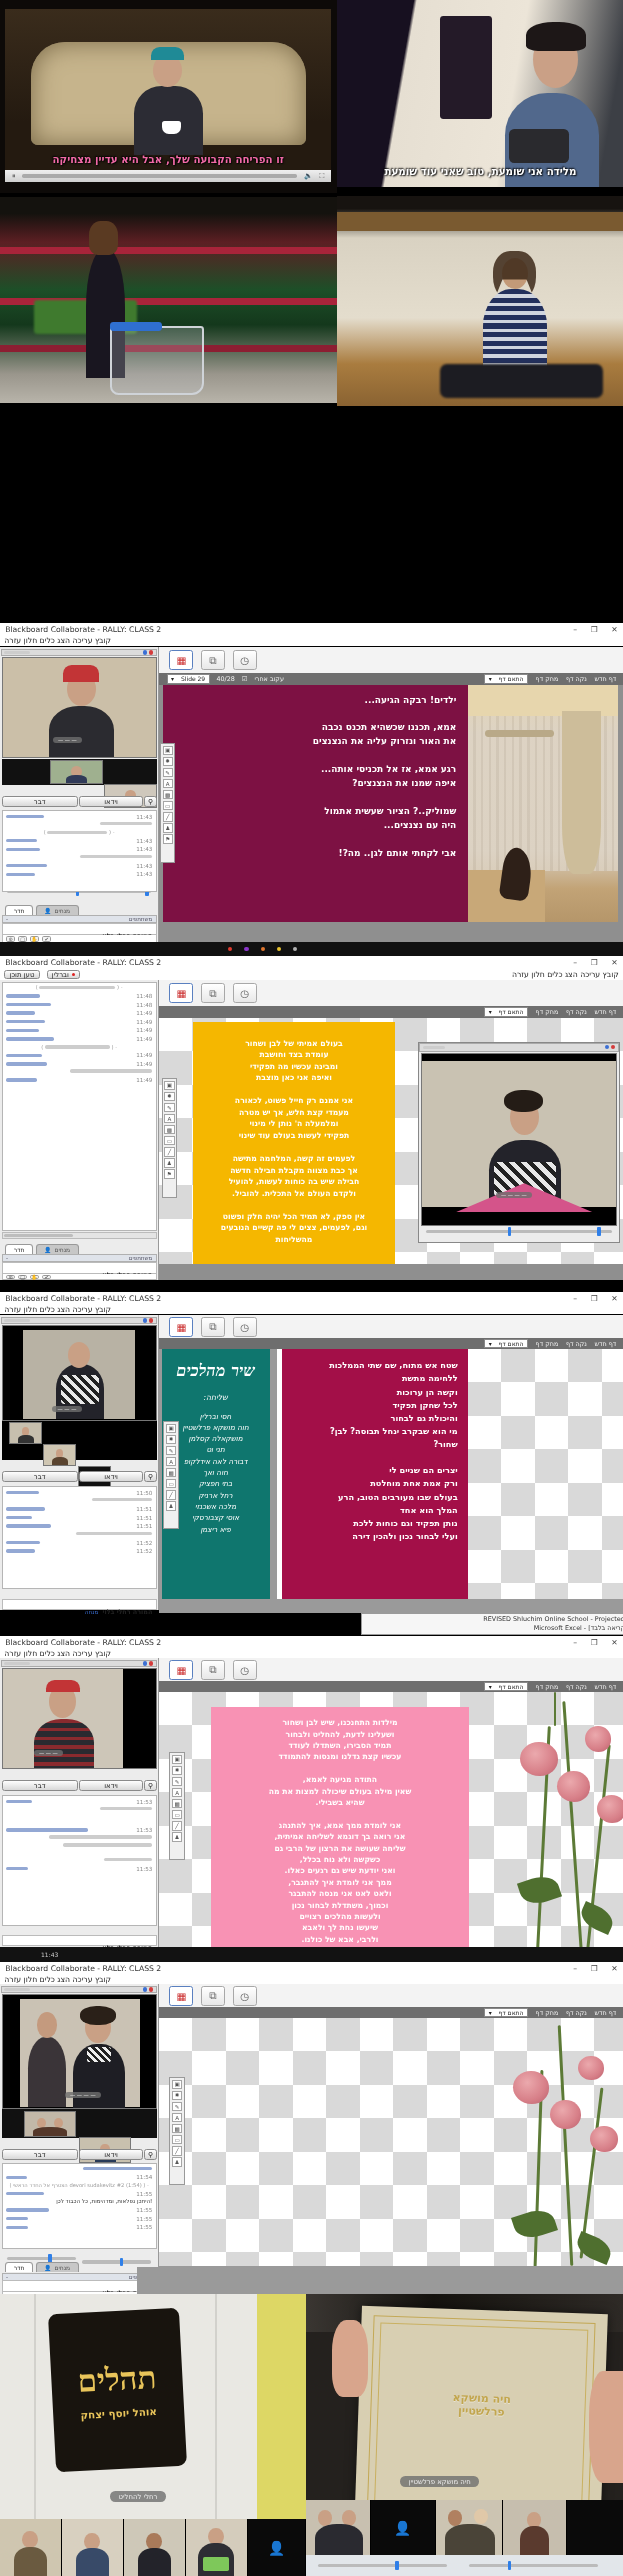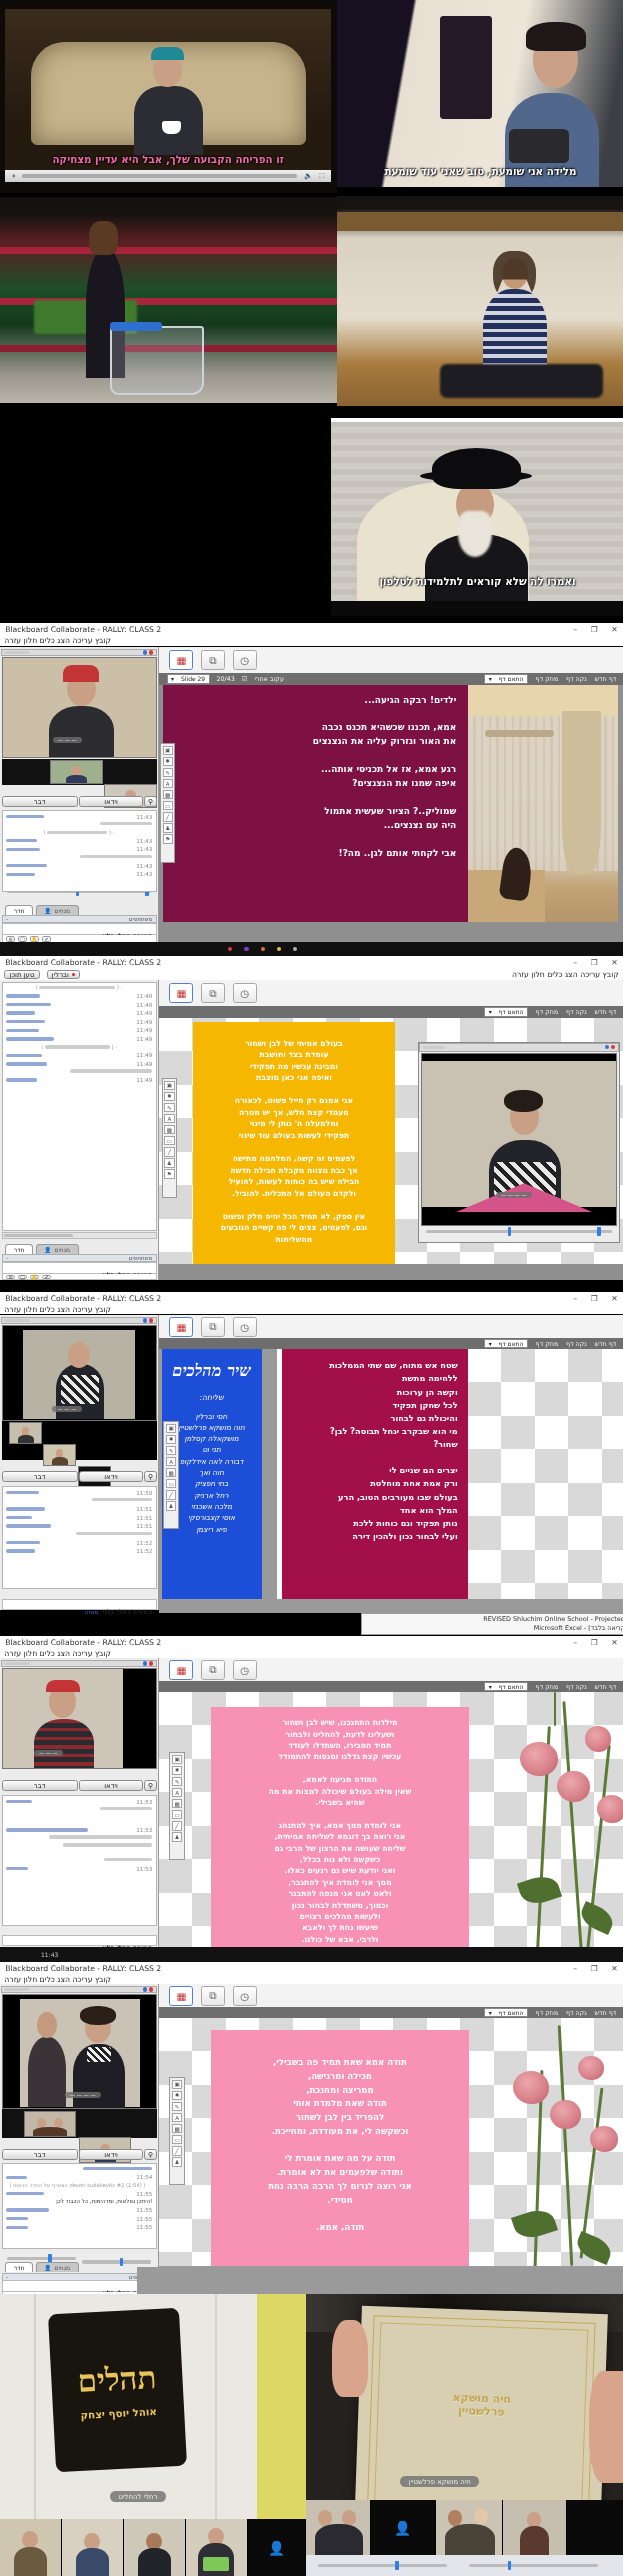--- a/index.html
+++ b/index.html
@@ -102,32 +102,20 @@
     <div class="abs" style="left:110px;top:125px;width:52px;height:8.6px;background:#2f6fd0;border-radius:3.4px"></div>
   </div>
   <div class="abs" style="left:337px;top:196px;width:287px;height:210px;background:linear-gradient(#171310 6%,#d9d2c2 20%,#e4ddcd 58%,#a97c3f 80%,#8a6332);overflow:hidden">
     <div class="abs" style="left:0;top:15.5px;width:287px;height:19px;background:#7a5a30"></div>
     <div class="torso" style="left:146px;top:93px;width:64px;height:82px;background:repeating-linear-gradient(180deg,#23305c 0 5.2px,#cfd4de 5.2px 8.6px)"></div>
     <div class="head" style="left:165px;top:62px;width:26px;height:31px;background:#c39a78"></div>
     <div class="abs" style="left:156px;top:55px;width:43px;height:52px;background:rgba(60,40,24,.85);border-radius:40% 40% 50% 50%;clip-path:polygon(0 0,100% 0,100% 100%,78% 55%,22% 55%,0 100%)"></div>
     <div class="abs" style="left:103px;top:168px;width:163px;height:34px;background:#1c1c22;border-radius:6.9px;filter:blur(0.9px)"></div>
   </div>
 
-  <div class="abs" style="left:331px;top:418px;width:293px;height:198px;background:#0a0a0a;overflow:hidden">
-    <div class="abs" style="left:0;top:0;width:293px;height:4.3px;background:#fff"></div>
-    <div class="abs" style="left:0;top:4.3px;width:293px;height:179px;background:repeating-linear-gradient(0deg,#cfccc6 0 6px,#c6c2bb 6px 12px);overflow:hidden">
-      <div class="abs" style="left:26px;top:60px;width:172px;height:120px;background:#e9e2cf;border-radius:50% 50% 0 0"></div>
-      <div class="torso" style="left:94px;top:112px;width:103px;height:72px;background:#15151a"></div>
-      <div class="head" style="left:125px;top:60px;width:38px;height:45px;background:#c69c80"></div>
-      <div class="abs" style="left:101px;top:26px;width:89px;height:41px;background:#0c0c0e;border-radius:50% 50% 30% 30%"></div>
-      <div class="abs" style="left:89px;top:48px;width:112px;height:12px;background:#0c0c0e;border-radius:50%"></div>
-      <div class="abs" style="left:127px;top:89px;width:34px;height:46px;background:#e8e4da;border-radius:30% 30% 50% 50%;filter:blur(0.9px)"></div>
-      <div class="sub" style="top:153px;font-size:10.3px">ואמרו לה שלא קוראים לתלמידות לטלפון</div>
-    </div>
-  </div>
 
   <div class="win-title abs" style="left:0;top:623px;width:623px;height:13px">
     <span>Blackboard Collaborate - RALLY: CLASS 2</span>
     <span class="wc">
         <span>–</span>
         <span>❐</span>
         <span>✕</span>
       </span>
   </div>
   <div class="menu abs" style="left:0;top:635px;width:623px;height:11px">
@@ -230,21 +218,21 @@
       <span>מחק דף</span>
       <span class="dd">
           <span>התאם דף</span>
           <span>▾</span>
         </span>
       <span style="margin-right:auto;display:flex;gap:6.9px;align-items:center;direction:ltr">
         <span class="dd">
             <span>▾</span>
             <span>Slide 29</span>
           </span>
-        <span>20/43</span>
+        <span>40/28</span>
         <span>☑</span>
         <span>עקוב אחרי</span>
       </span>
     </div>
     <div class="abs" style="left:309px;top:38px;width:150px;height:237px;background:linear-gradient(#e7d6ad 14%,#ded3c0 20%,#d9cfc0 70%,#c2a376 86%,#b5966a);overflow:hidden">
       <div class="stripes abs" style="left:0;top:31px;width:150px;height:155px;opacity:.8"></div>
       <div class="abs" style="left:94px;top:26px;width:39px;height:163px;background:#cdbd9a;border-radius:0 0 30% 30%"></div>
       <div class="abs" style="left:17px;top:45px;width:69px;height:6.9px;background:#b9a988;border-radius:3.4px"></div>
       <div class="abs" style="left:0;top:185px;width:77px;height:52px;background:#c8a878"></div>
       <div class="abs" style="left:34px;top:163px;width:29px;height:52px;background:#2e2018;border-radius:40% 60% 8.6px 8.6px;transform:rotate(8deg)"></div>
@@ -536,21 +524,21 @@
     <div class="wb-bar abs" style="left:0;top:23px;width:465px;height:11px">
       <span>דף חדש</span>
         <span>נקה דף</span>
         <span>מחק דף</span>
       <span class="dd">
           <span>התאם דף</span>
           <span>▾</span>
         </span>
     </div>
     <div class="checker abs" style="left:309px;top:34px;width:155px;height:250px"></div>
-    <div class="abs" style="left:2.6px;top:34px;width:100px;height:250px;background:#1d4ed8;color:#fff;direction:rtl;text-align:center">
+    <div class="abs" style="left:2.6px;top:34px;width:108px;height:250px;background:#0f766e;color:#fff;direction:rtl;text-align:center">
       <div style="font-size:16.3px;font-style:italic;font-weight:bold;margin-top:12px;font-family:'DejaVu Serif',serif">שיר מהלכים</div>
       <div style="font-size:7.7px;font-style:italic;margin-top:12px">שליחה:</div>
       <div style="font-size:7.3px;font-style:italic;white-space:pre-line;line-height:1.55;margin-top:8.6px">חסי וברלין
 חוה מושקא פרלשטיין
 מושקאלה קסלמן
 תני וט
 דבורה לאה אידלקופ
 חוה ואך
 בתי חפציק
 רחל ארניק
@@ -824,33 +812,20 @@
     <div class="wb-bar abs" style="left:0;top:23px;width:465px;height:11px">
       <span>דף חדש</span>
         <span>נקה דף</span>
         <span>מחק דף</span>
       <span class="dd">
           <span>התאם דף</span>
           <span>▾</span>
         </span>
     </div>
     <div class="checker abs" style="left:0;top:34px;width:465px;height:248px"></div>
-    <div class="slide abs" style="left:52px;top:46px;width:258px;height:236px;background:#f892b4;font-size:8.6px;line-height:1.6;padding-top:26px">תודה אמא שאת תמיד פה בשבילי,
-מכילה ומרגישה,
-ממריצה ומחנכת,
-תודה שאת מלמדת אותי
-להפריד בין לבן לשחור
-וכשקשה לי, את מעודדת, ומחייכת.
-
-תודה על מה שאת אומרת לי
-ותודה שלפעמים את לא אומרת.
-אני רוצה לגרום לך הרבה הרבה נחת
-חסידי.
-
-תודה, אמא.</div>
     <div class="palette abs" style="left:10.3px;top:93px;width:15.5px;height:108px">
       <span class="pali">▣</span>
         <span class="pali">✸</span>
         <span class="pali">✎</span>
         <span class="pali">A</span>
         <span class="pali">▩</span>
         <span class="pali">▭</span>
         <span class="pali">╱</span>
         <span class="pali">♟</span>
     </div>

